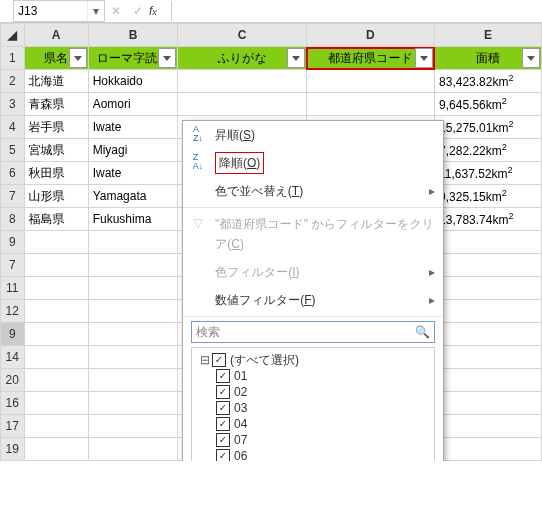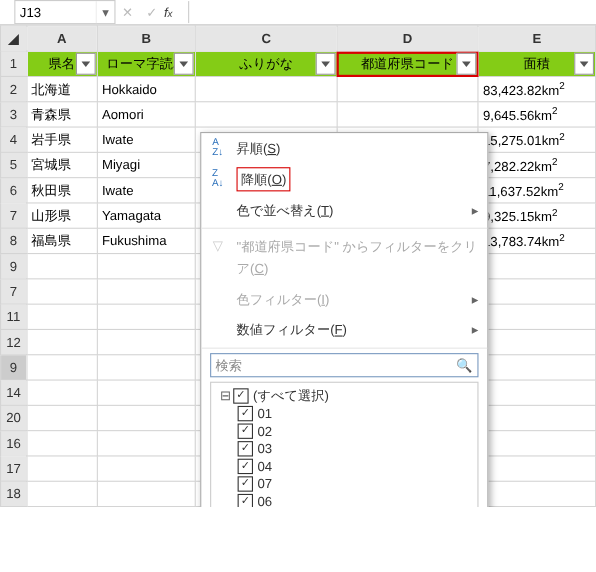--- a/index.html
+++ b/index.html
@@ -239,21 +239,21 @@
         </tr>
         <tr>
           <td class="col-rh ">17</td>
 <td></td>
 <td></td>
 <td></td>
 <td></td>
 <td></td>
         </tr>
         <tr>
-          <td class="col-rh ">18</td>
+          <td class="col-rh ">19</td>
 <td></td>
 <td></td>
 <td></td>
 <td></td>
 <td></td>
         </tr>
       </tbody>
 </table>
 
 <div class="menu">

